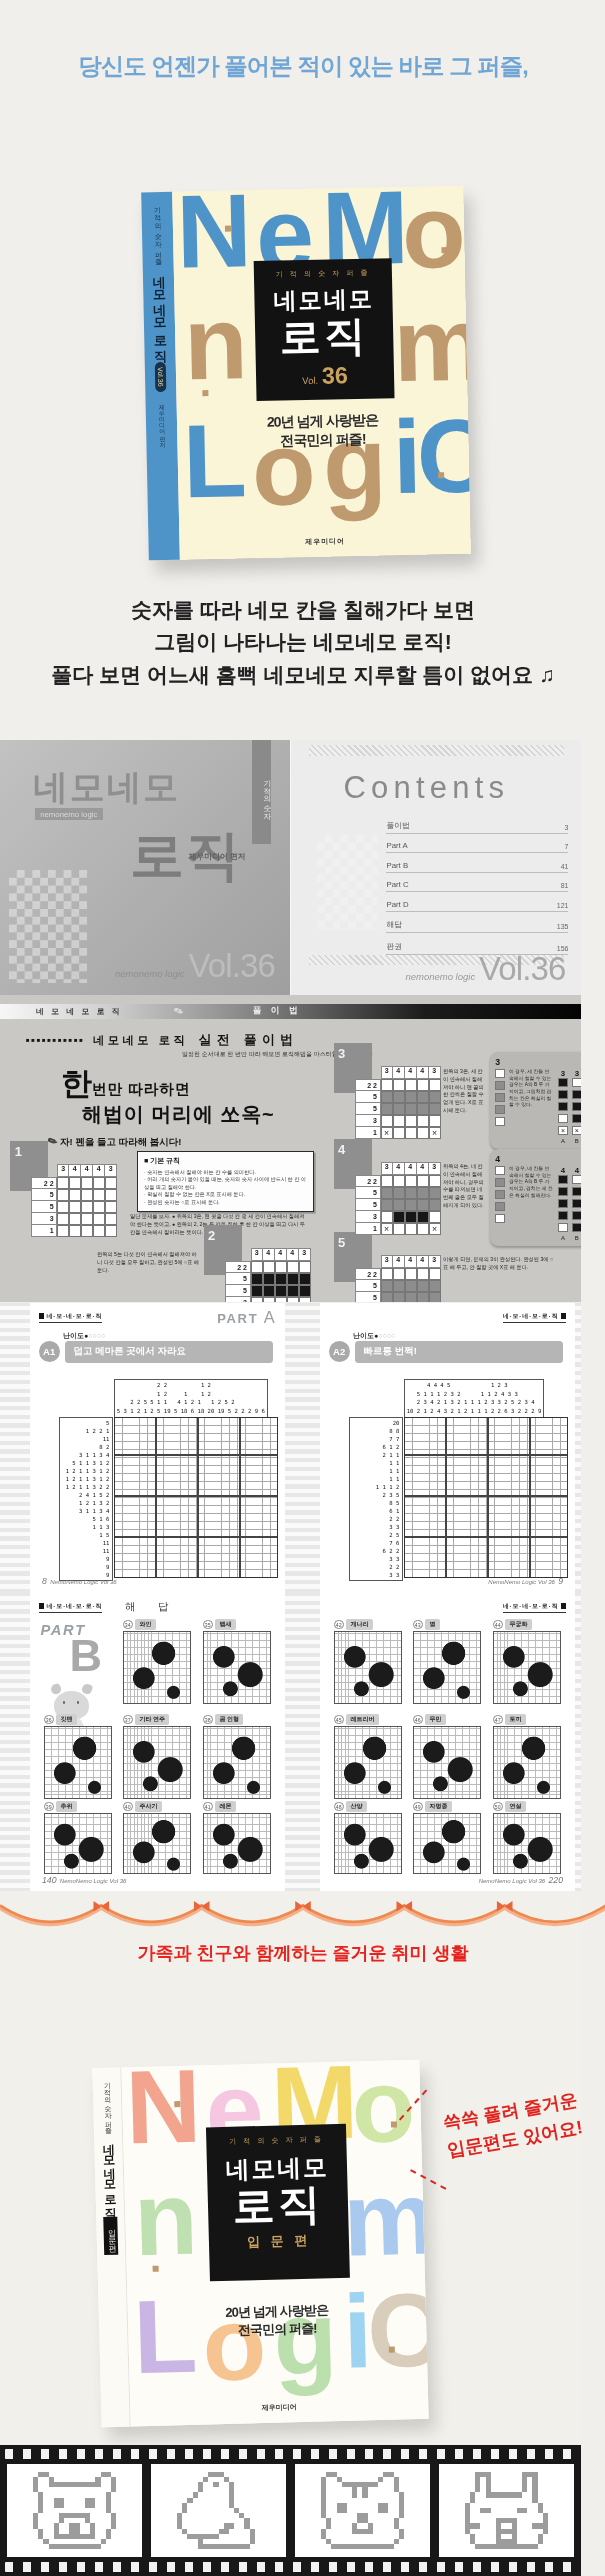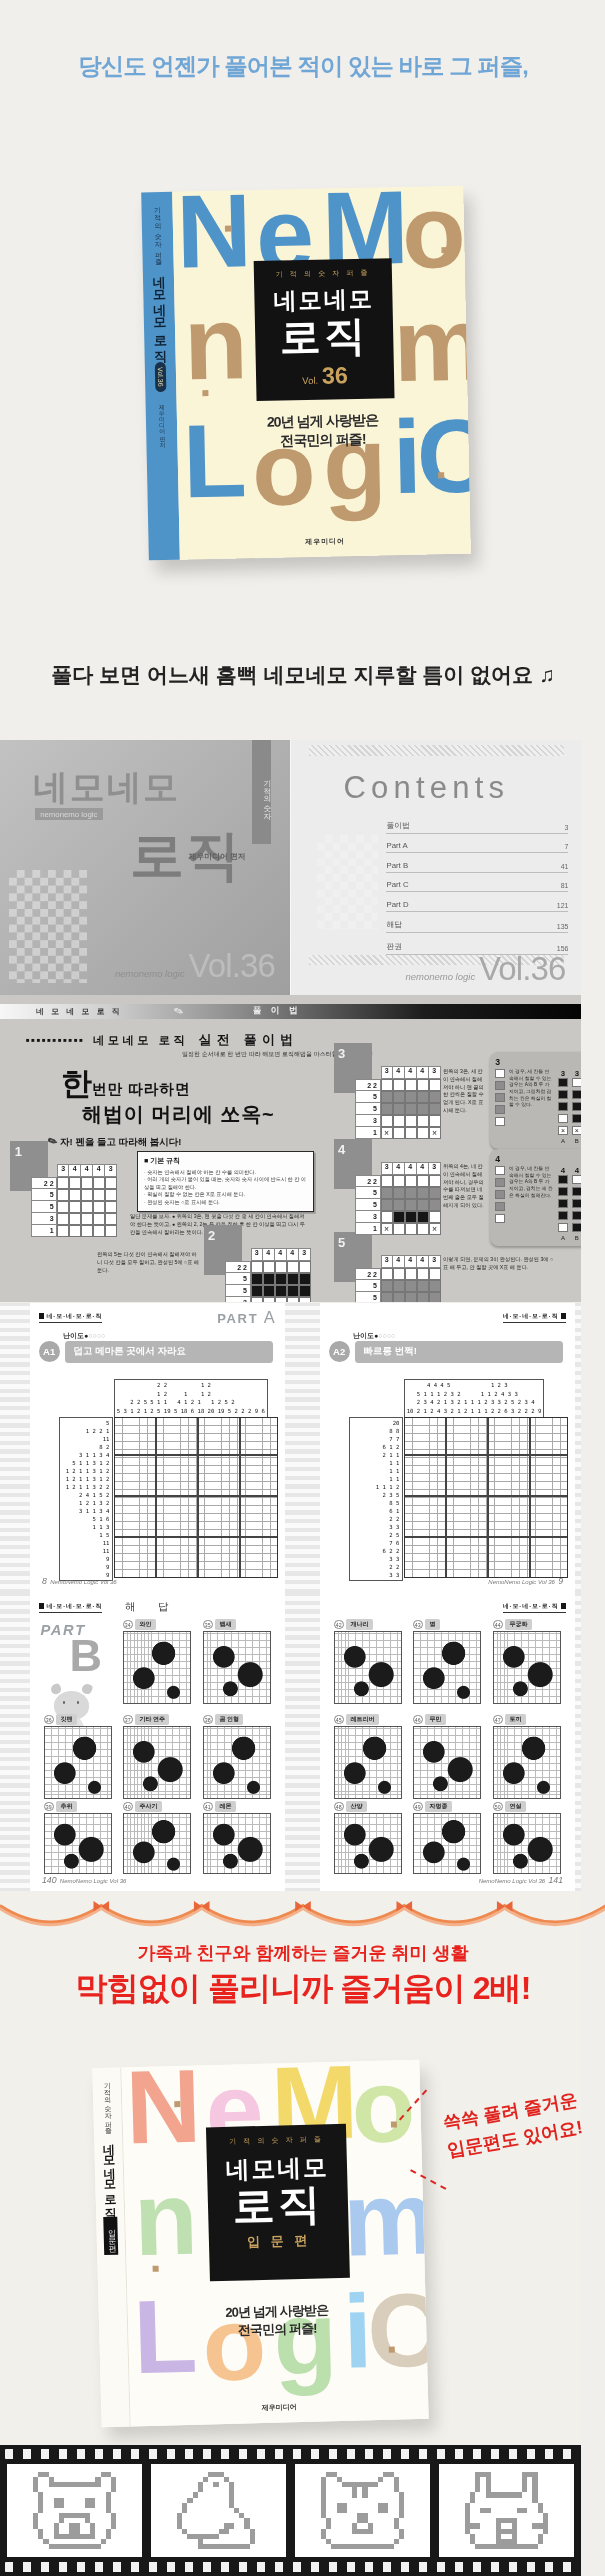--- a/index.html
+++ b/index.html
@@ -237,20 +237,22 @@
           </div>
         </div>
         <div class="cover-tag">
           <div>20년 넘게 사랑받은</div>
           <div>전국민의 퍼즐!</div>
         </div>
         <div class="cover-pub">제우미디어</div>
       </div>
     </div>
 
+    <div class="hero-cap cap1">숫자를 따라 네모 칸을 칠해가다 보면</div>
+    <div class="hero-cap cap2">그림이 나타나는 네모네모 로직!</div>
     <div class="hero-cap cap3">풀다 보면 어느새 흠뻑 네모네모 지루할 틈이 없어요 ♫</div>
   </div>
 
   <div class="sec sec-sp1">
     <div class="sp1-left">
       <div class="sp1-t1">네모네모</div>
       <div class="sp1-eng">nemonemo logic</div>
       <div class="sp1-t2">로직</div>
       <div class="sp1-vbar spine-v">기적의 숫자</div>
       <div class="sp1-by">제우미디어 편저</div>
@@ -752,38 +754,37 @@
           </div>
         <div class="art" style="height:61px;"></div>
       </div>
       <div class="thumb" style="left:173px;top:208px;">
         <div class="tl">
             <span class="tno">50</span>
             <span class="tlab">연설</span>
           </div>
         <div class="art" style="height:61px;"></div>
       </div>
-      <div class="pfoot" style="right:12px;"><span>NemoNemo Logic Vol 36</span> &nbsp;<span class="pnum">141</span></div>
+      <div class="pfoot" style="right:12px;"><span>NemoNemo Logic Vol 36</span> &nbsp;<span class="pnum">220</span></div>
     </div>
   </div>
 
   <div class="sec sec-promo">
     <svg class="garland" width="606" height="42" viewBox="0 0 700 48">
       <path d="M0,8 Q58,46 117,8 Q175,46 233,8 Q291,46 350,8 Q408,46 467,8 Q525,46 583,8 Q641,46 700,8" fill="none" stroke="#f3b28c" stroke-width="6"></path>
       <path d="M0,6 Q58,44 117,6 Q175,44 233,6 Q291,44 350,6 Q408,44 467,6 Q525,44 583,6 Q641,44 700,6" fill="none" stroke="#ee8a50" stroke-width="3"></path>
       <g fill="#e9653a">
         <path d="M117,7 l-9,-6 l0,12 z M117,7 l9,-6 l0,12 z"></path>
         <path d="M233,7 l-9,-6 l0,12 z M233,7 l9,-6 l0,12 z"></path>
         <path d="M350,7 l-9,-6 l0,12 z M350,7 l9,-6 l0,12 z"></path>
         <path d="M467,7 l-9,-6 l0,12 z M467,7 l9,-6 l0,12 z"></path>
         <path d="M583,7 l-9,-6 l0,12 z M583,7 l9,-6 l0,12 z"></path>
       </g>
     </svg>
     <div class="promo-line1">가족과 친구와 함께하는 즐거운 취미 생활</div>
-    <div class="promo-line2">막힘없이 풀리니까 즐거움이 2배!</div>
 
     <div class="book2">
       <div class="book-spine2">
         <div class="spine-v s1">기적의 숫자 퍼즐</div>
         <div class="spine-v s2">네모네모 로직</div>
         <div class="spine-v s3">입문편</div>
       </div>
       <div class="book-cover2">
         <span class="big-letter" style="left:3.5px;top:-12px;color:#f2a48e;">N</span>
         <span class="big-letter" style="left:83px;top:-7px;color:#f6c7e0;">e</span>

